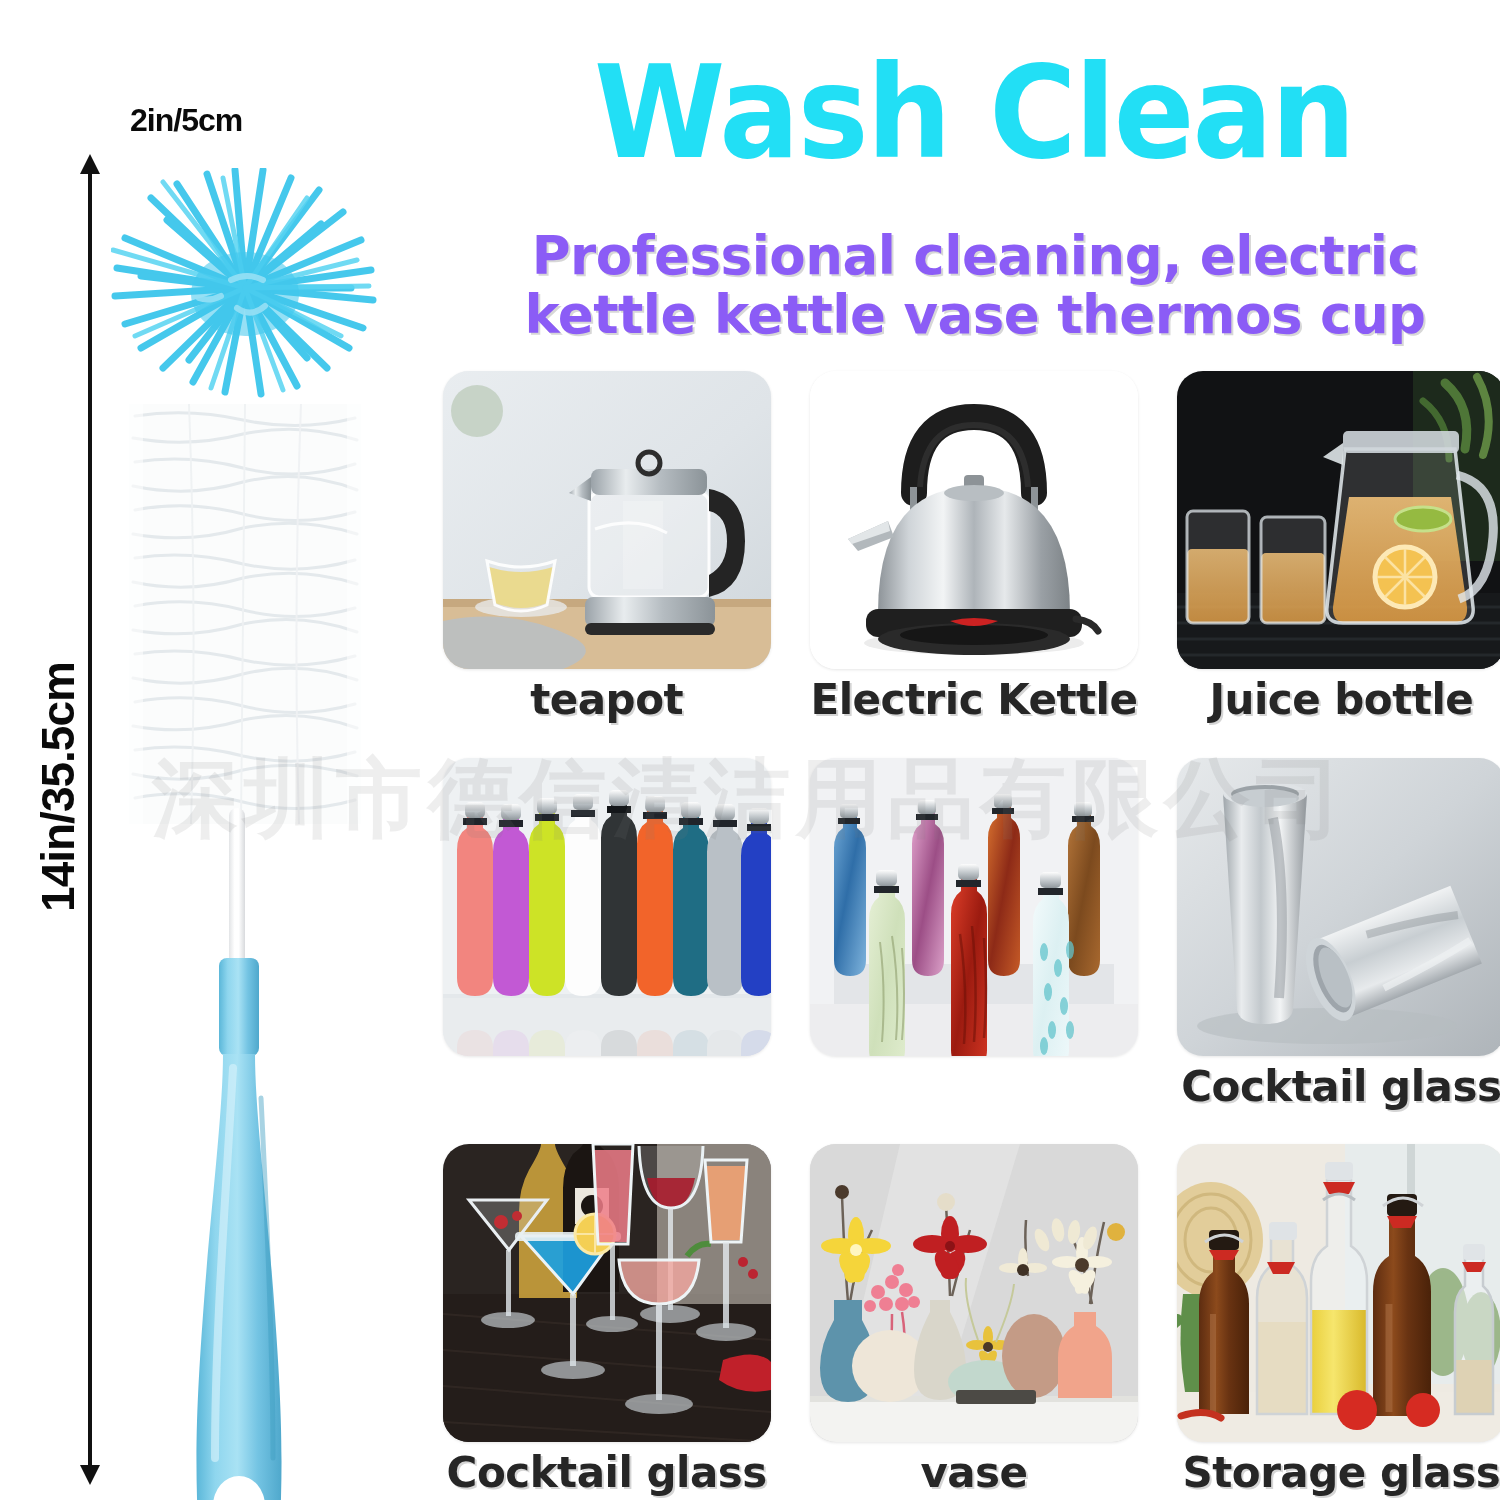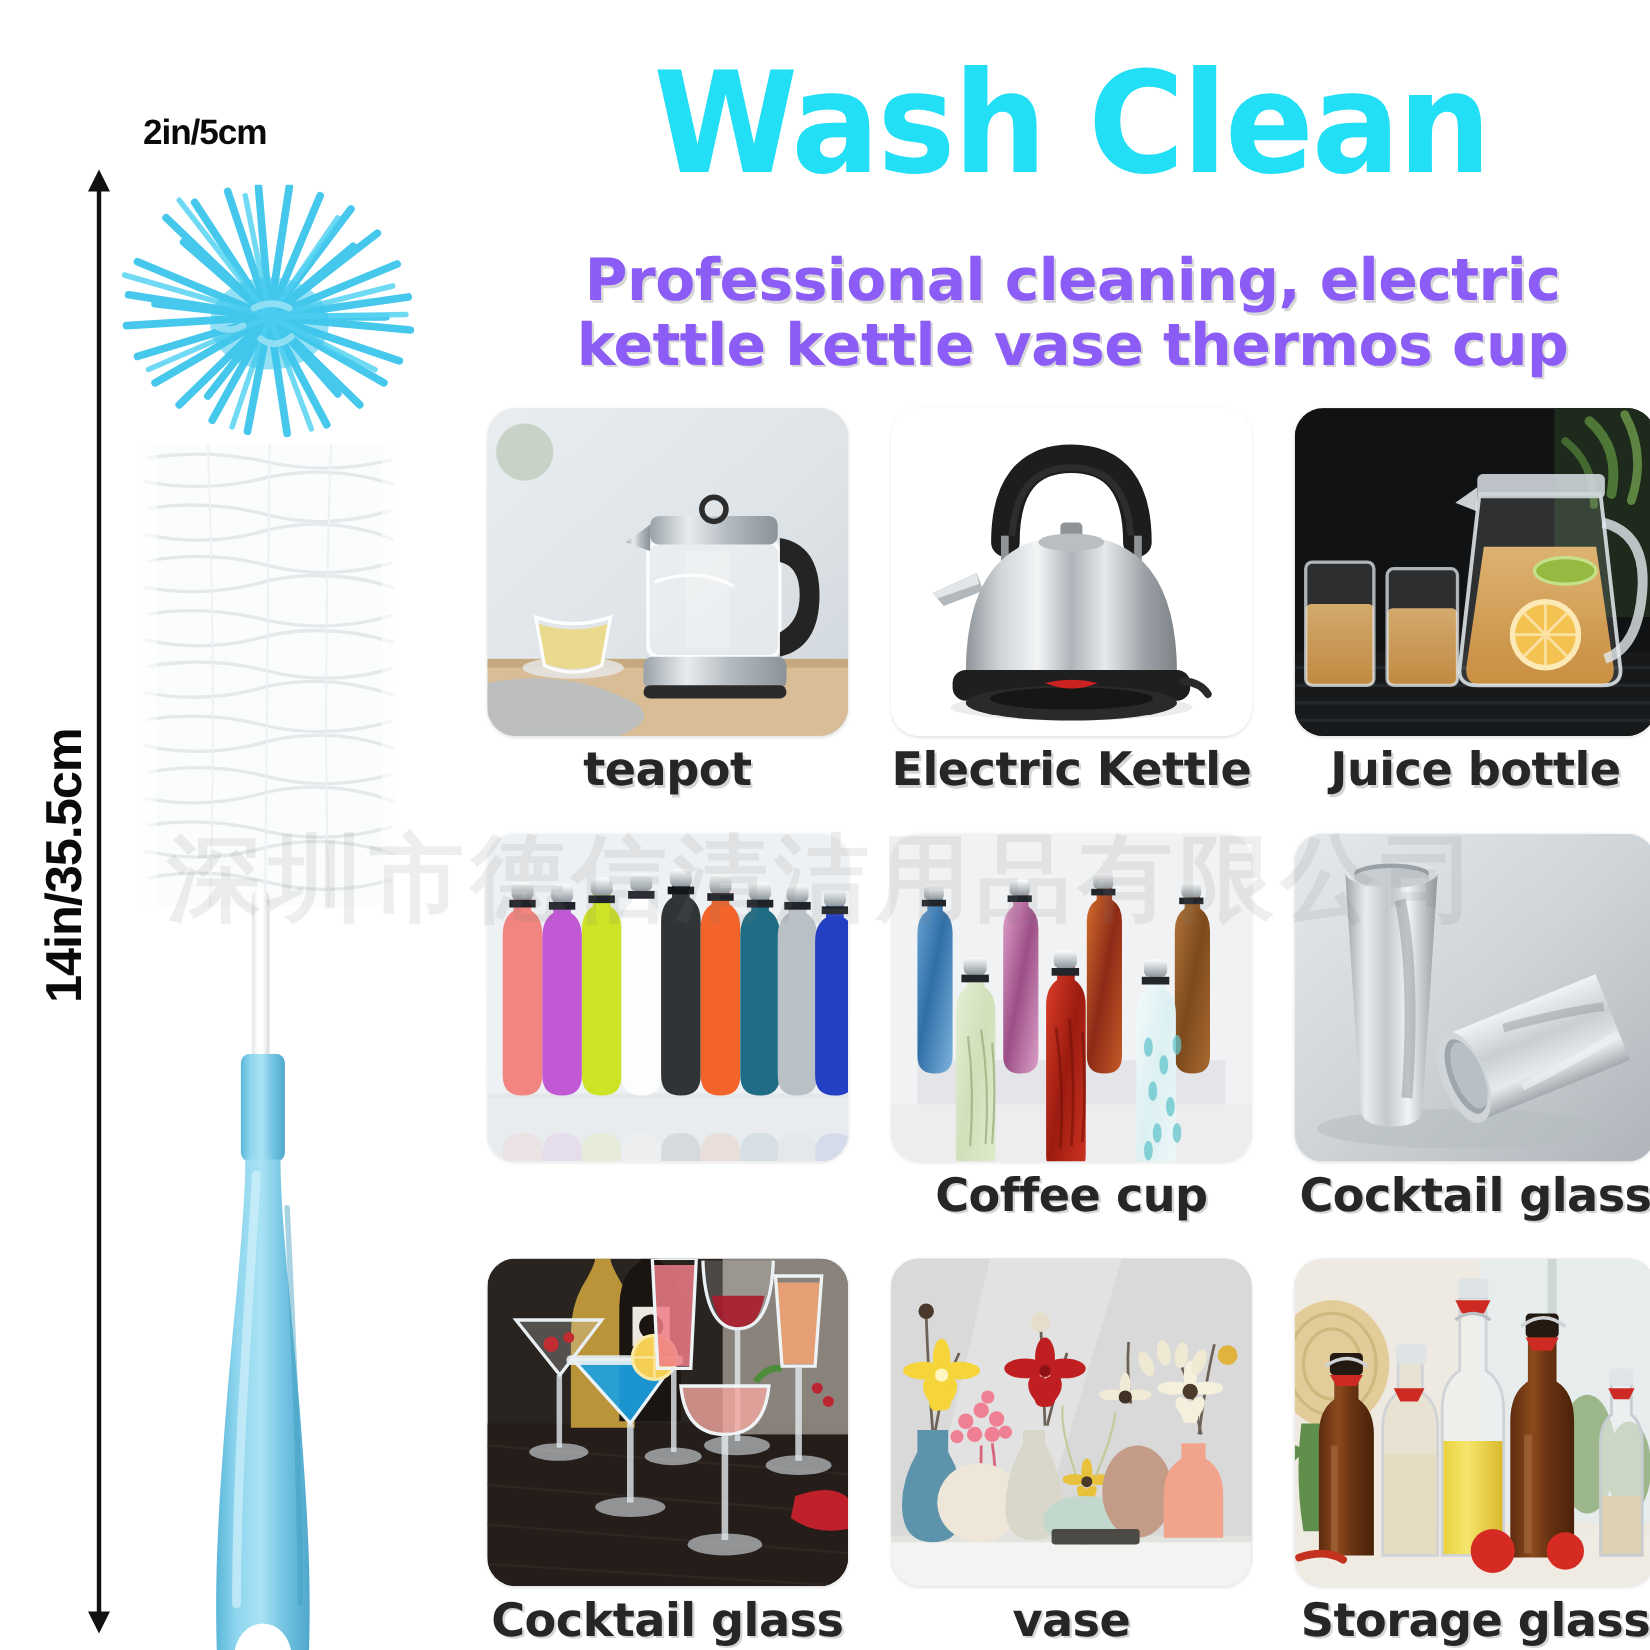--- a/index.html
+++ b/index.html
@@ -594,21 +594,20 @@
                 <ellipse cx="44" cy="116" rx="4" ry="9"></ellipse>
                   <ellipse cx="22" cy="158" rx="4" ry="9"></ellipse>
                 <ellipse cx="38" cy="172" rx="4" ry="9"></ellipse>
                   <ellipse cx="26" cy="196" rx="4" ry="9"></ellipse>
                 <ellipse cx="44" cy="196" rx="4" ry="9"></ellipse>
                   <ellipse cx="18" cy="212" rx="4" ry="9"></ellipse>
               </g>
             </g>
           </svg>
         </div>
-        <div class="cap">Coffee cup</div>
       </div>
 
       <div class="cell">
         <div class="photo">
           <svg width="328" height="298" viewBox="0 0 328 298">
             <defs>
               <linearGradient id="tinbg" x1="0" y1="0" x2="1" y2="1">
                 <stop offset="0%" stop-color="#e6e9eb"></stop>
                   <stop offset="50%" stop-color="#cfd4d8"></stop>
                 <stop offset="100%" stop-color="#aeb4b9"></stop>

